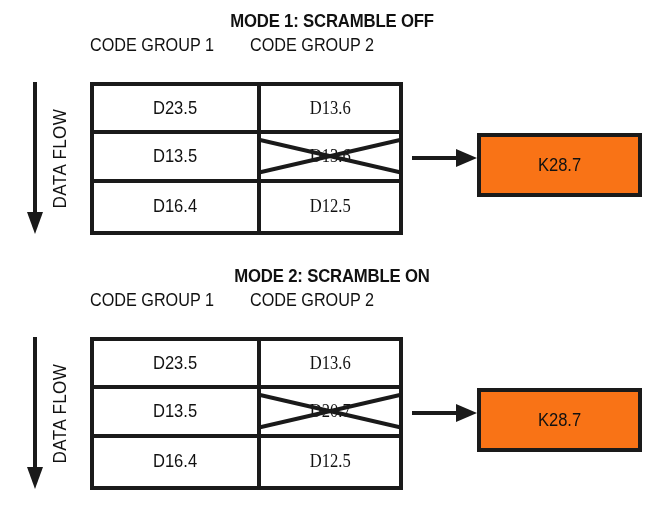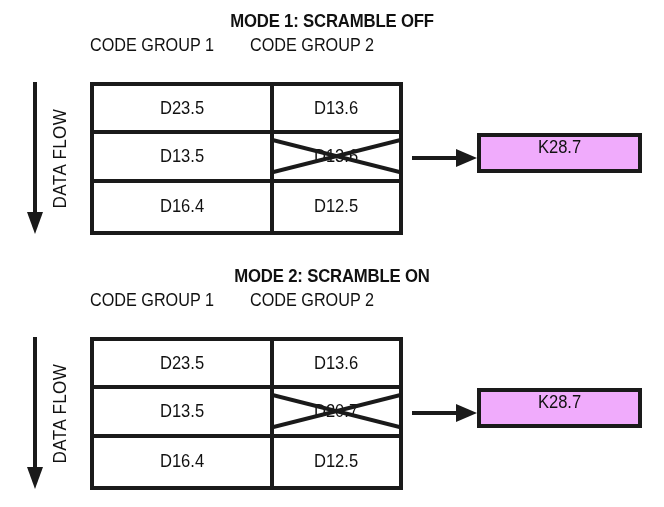--- a/index.html
+++ b/index.html
@@ -88,25 +88,26 @@
   .cell {
     display: flex;
     align-items: center;
     justify-content: center;
     box-sizing: border-box;
     font-size: 18px;
     white-space: nowrap;
     position: relative;
   }
   .cell-left {
-    width: 180px;
+    width: 167px;
     border-right: 4px solid #1a1a1a;
   }
   .cell-right {
     flex: 1;
+    font-family: Liberation Serif, serif;
   }
   .cell-text {
     transform: scaleX(0.92);
   }
 
   
   .strike-x {
     position: absolute;
     left: -8px;
     top: -2px;
@@ -169,25 +170,26 @@
   .out-arrow svg {
     display: block;
   }
 
   
   .out-box {
     position: absolute;
     left: 477px;
     top: 133px;
     width: 165px;
-    height: 40px;
+    height: 64px;
     border: 4px solid #1a1a1a;
     box-sizing: border-box;
-    background: #f0abfc;
+    background: #f97316;
     display: flex;
+    align-items: center;
     justify-content: center;
     font-size: 18px;
     white-space: nowrap;
   }
   .out-box span {
     transform: scaleX(0.92);
   }
 </style>
 </head>
 <body>

